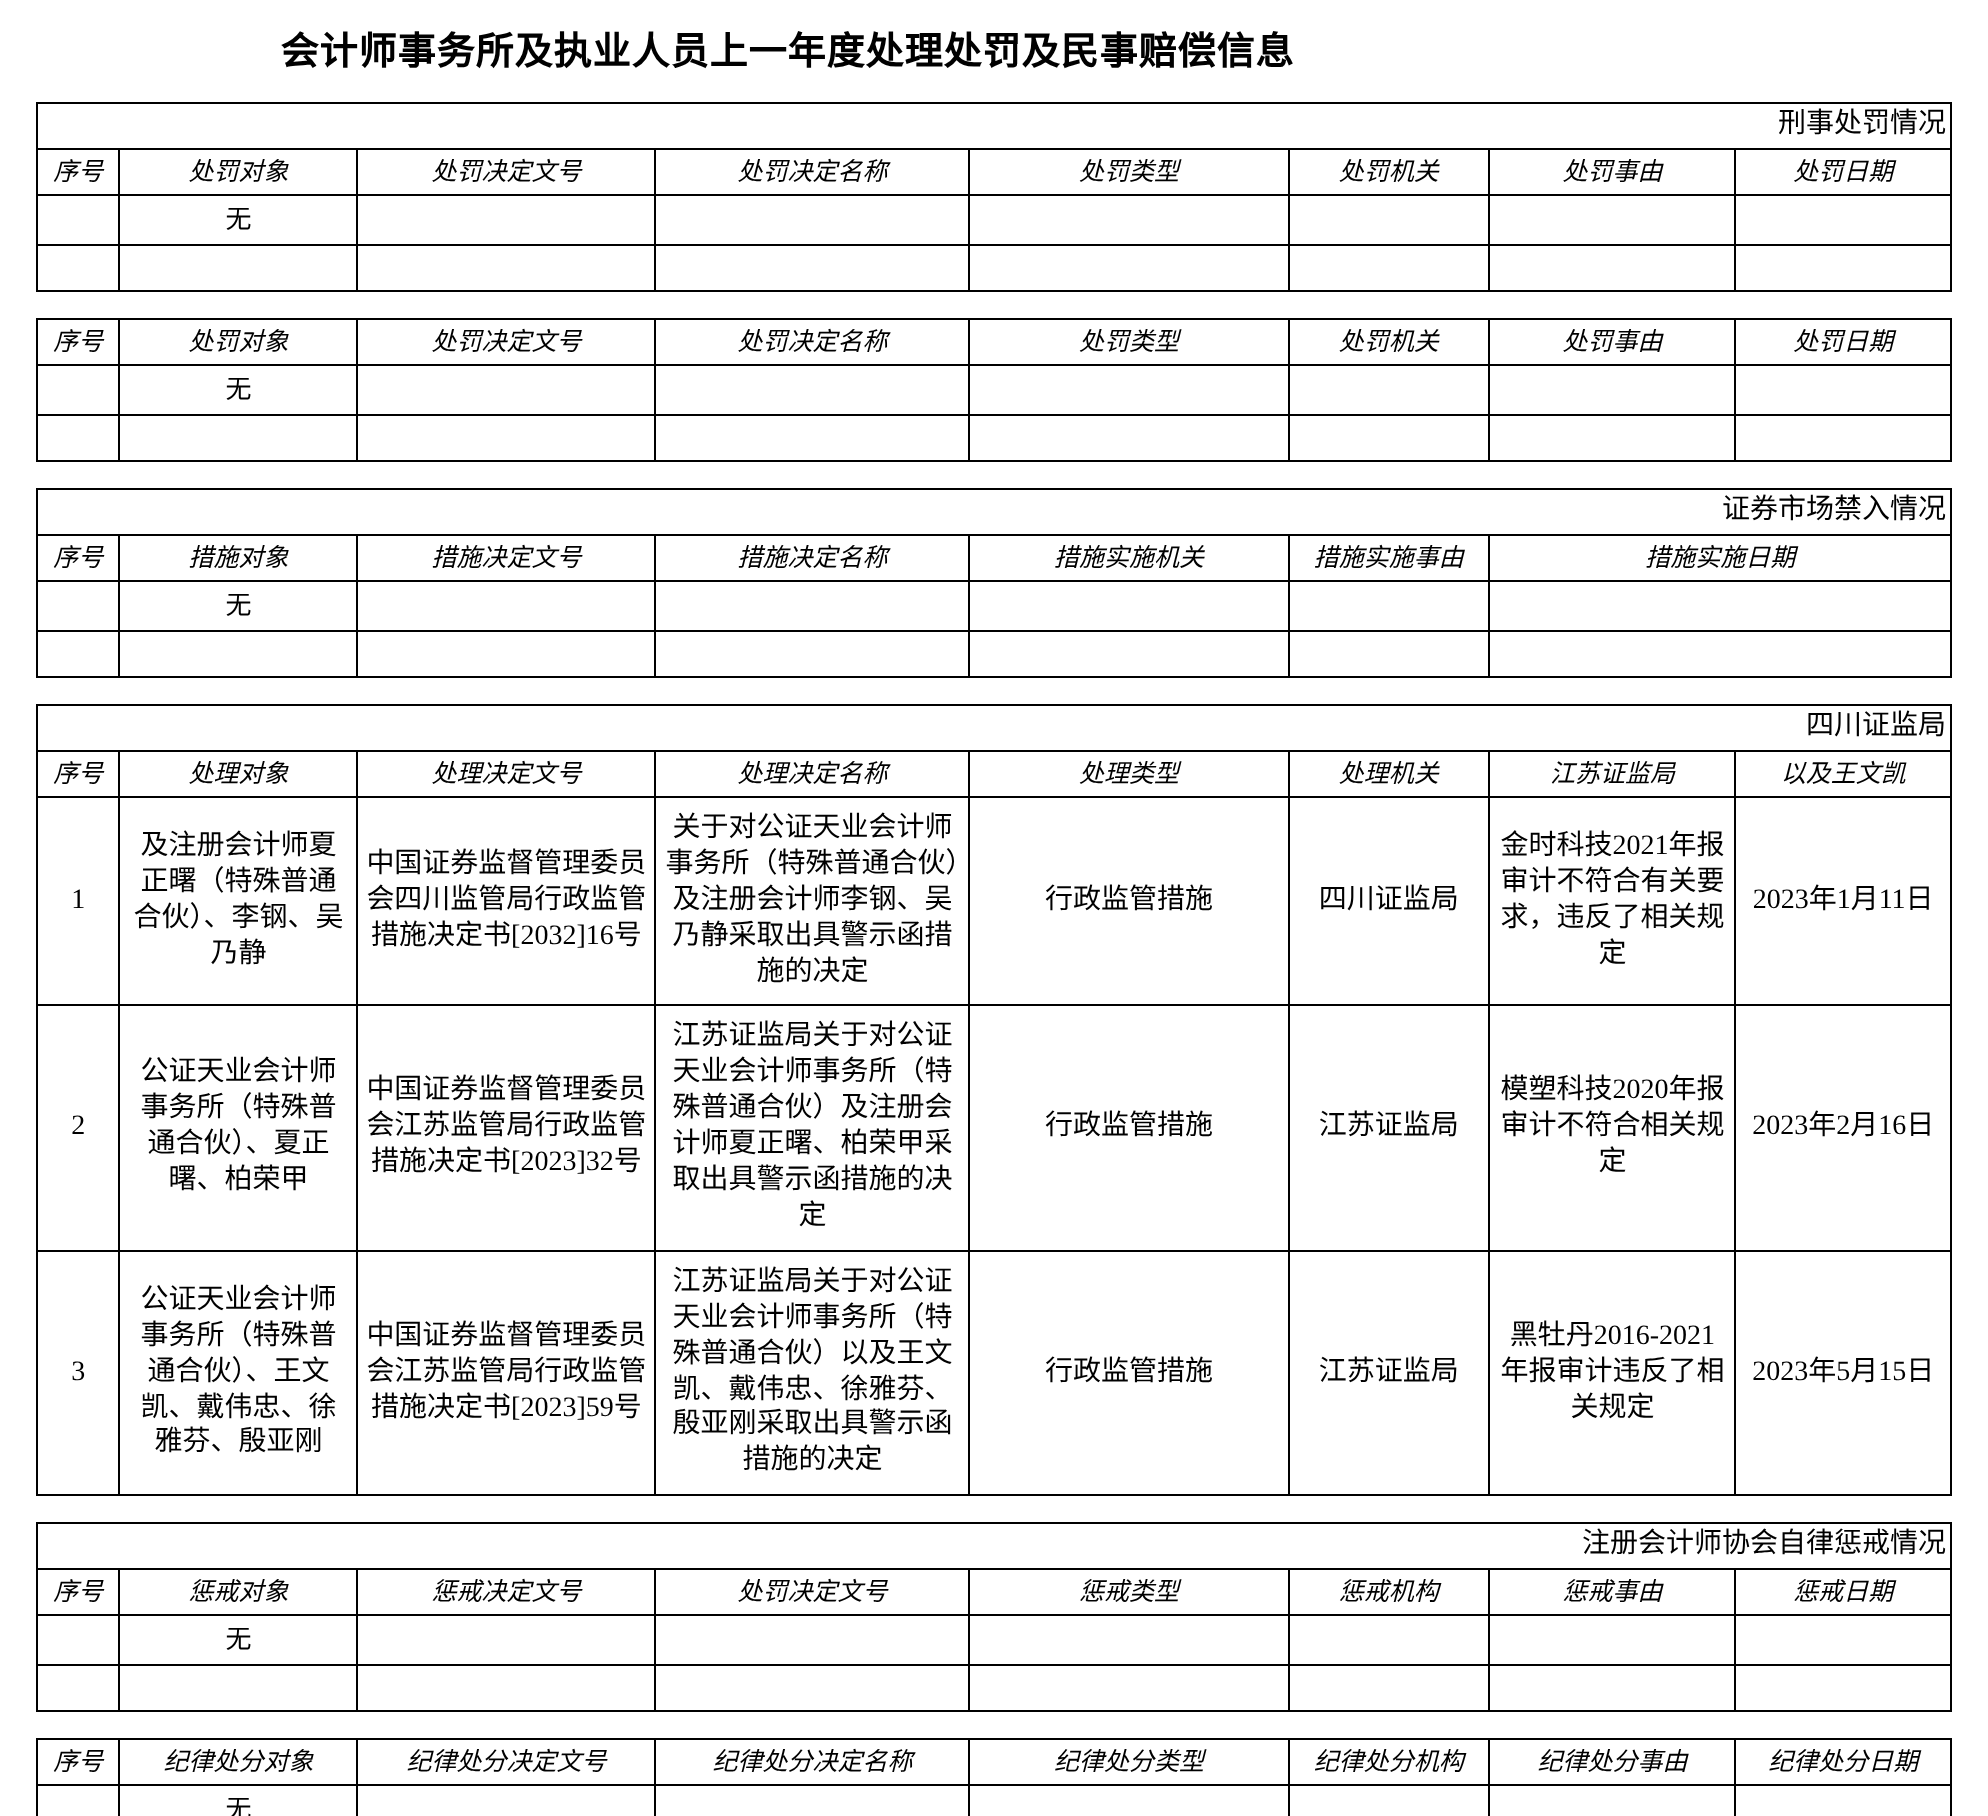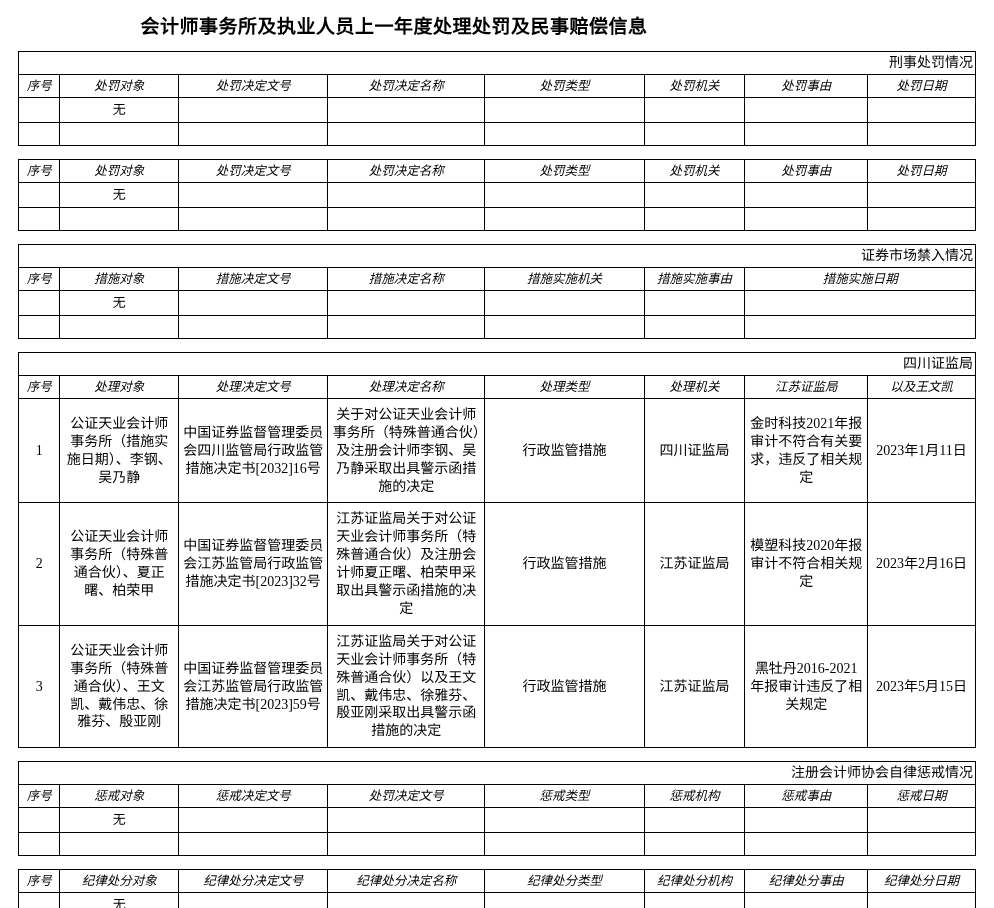--- a/index.html
+++ b/index.html
@@ -217,21 +217,21 @@
             <td colspan="1">处理对象</td>
             <td colspan="1">处理决定文号</td>
             <td colspan="1">处理决定名称</td>
             <td colspan="1">处理类型</td>
             <td colspan="1">处理机关</td>
             <td colspan="1">江苏证监局</td>
             <td colspan="1">以及王文凯</td>
           </tr>
           <tr class="data-row">
             <td class="cell-idx">1</td>
-            <td>公证天业会计师事务所（措施实施日期）、李钢、吴乃静</td>
+            <td>及注册会计师夏正曙（特殊普通合伙）、李钢、吴乃静</td>
             <td>中国证券监督管理委员会四川监管局行政监管措施决定书[2032]16号</td>
             <td>关于对公证天业会计师事务所（特殊普通合伙）及注册会计师李钢、吴乃静采取出具警示函措施的决定</td>
             <td>行政监管措施</td>
             <td>四川证监局</td>
             <td>金时科技2021年报审计不符合有关要求，违反了相关规定</td>
             <td>2023年1月11日</td>
           </tr>
           <tr class="data-row">
             <td class="cell-idx">2</td>
             <td>公证天业会计师事务所（特殊普通合伙）、夏正曙、柏荣甲</td>

